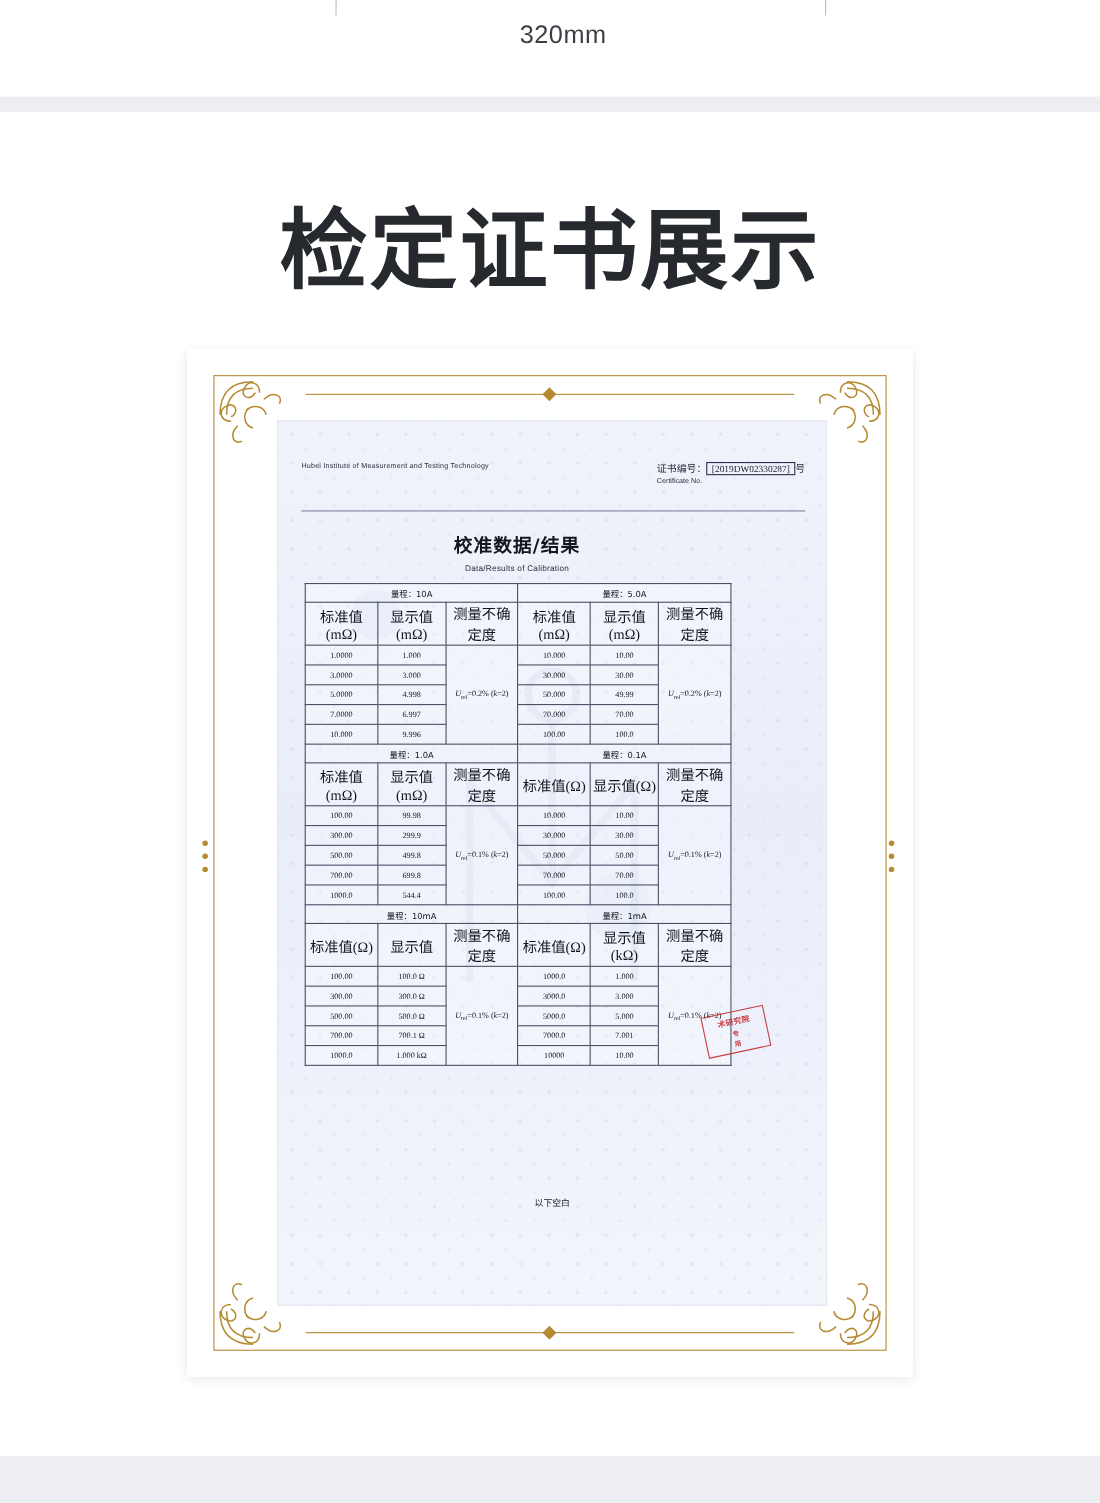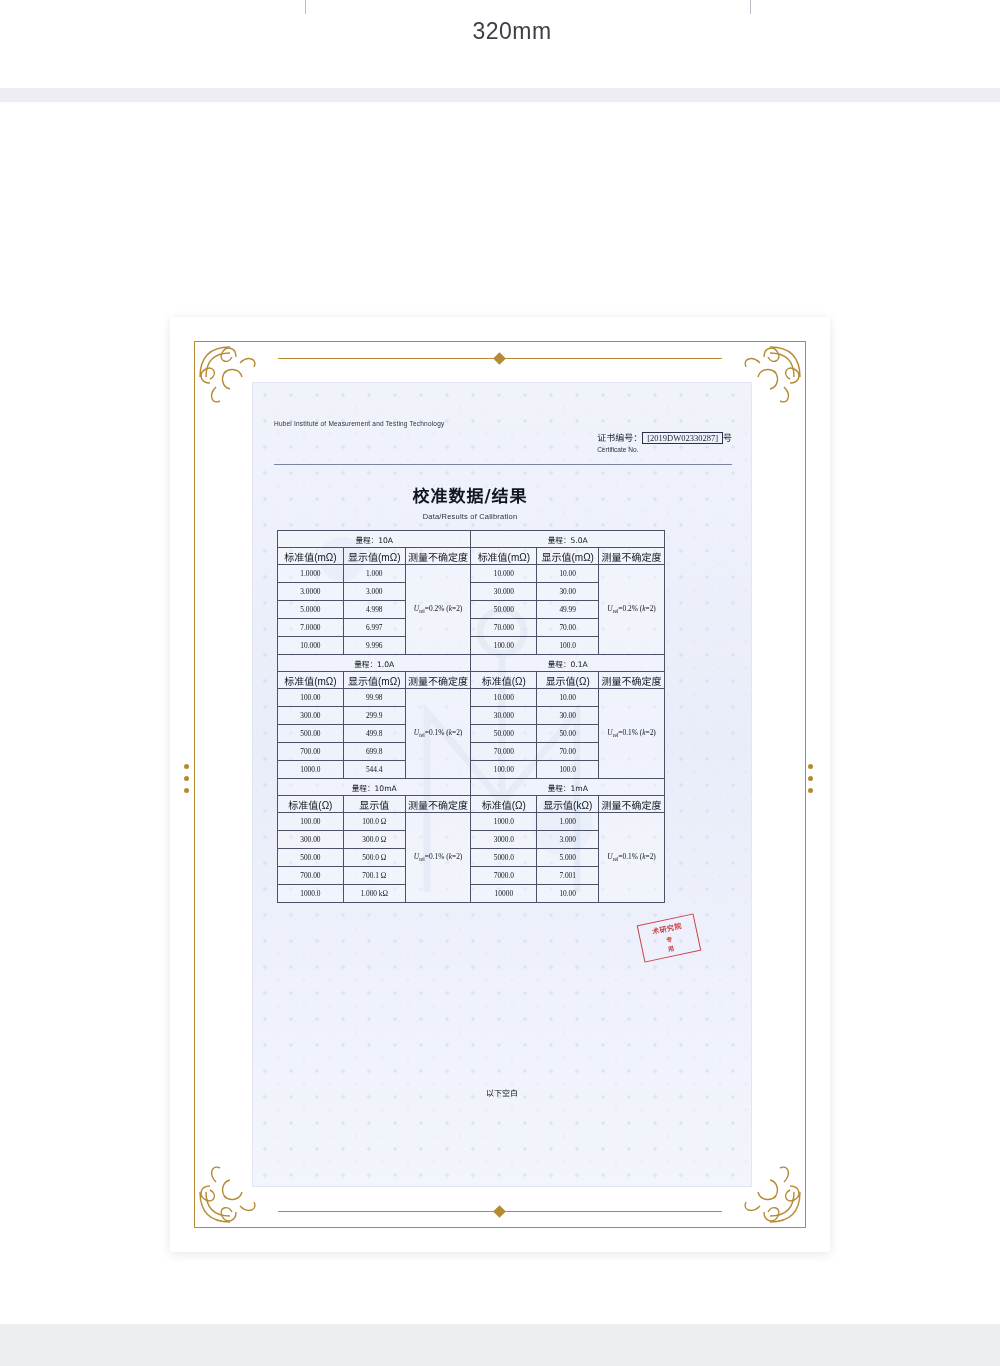--- a/index.html
+++ b/index.html
@@ -111,21 +111,21 @@
   .org-cn{
     font-size:12.5px;font-weight:bold;color:#1c2030;letter-spacing:2px;
     font-family:"DejaVu Sans","Liberation Sans",sans-serif;
   }
   .org-en{
     font-size:6.5px;color:#2a2f40;margin-top:2px;letter-spacing:.2px;
   }
   .cert-no-wrap{
     position:absolute;right:0;top:1px;text-align:left;
   }
-  .cert-no-line{font-size:9px;color:#1c2030;white-space:nowrap;margin-top:12px;}
+  .cert-no-line{font-size:9px;color:#1c2030;white-space:nowrap;}
   .cert-no-box{
     display:inline-block;border:1px solid #2b3148;padding:0 4px;font-size:8.5px;
     font-family:"Liberation Serif","DejaVu Serif",serif;
   }
   .cert-no-en{font-size:6.5px;color:#2a2f40;margin-top:2px;}
   .head-rule{
     position:absolute;top:82px;left:22px;right:20px;height:1px;background:#7b84a0;
   }
   .p-title{
     position:absolute;top:100px;left:0;width:436px;text-align:center;
@@ -150,23 +150,23 @@
     height:17px;
     font-weight:normal;
     background:rgba(255,255,255,.30);
   }
   .tbl .range-cell{
     font-size:7.6px;
     height:16px;
     font-family:"DejaVu Sans","Liberation Sans",sans-serif;
   }
   .tbl .hdr{
-    font-size:10px;
+    font-size:13px;
     height:16px;
-    font-family:Liberation Sans, sans-serif;
+    font-family:Liberation Serif, serif;
     text-align:center;
   }
   .tbl .unc{
     font-size:7.4px;
     font-family:"Liberation Serif","DejaVu Serif",serif;
   }
   .tbl .unc i{font-style:italic;}
   .tbl .unc sub{font-size:5.4px;}
   .blank-note{
     position:absolute;top:705px;left:0;width:500px;text-align:center;
@@ -198,20 +198,21 @@
 
   <div class="ruler-band">
     <div class="ruler-tick" style="left:305px;"></div>
     <div class="ruler-tick" style="left:750px;"></div>
     <div class="ruler-label">320mm</div>
   </div>
   <div class="band-gap"></div>
 
   <div class="content">
 
+    <div class="headline">检定证书展示</div>
 
     <div class="cert-card">
 
       <div class="cert-inner-border"></div>
 
       <div class="rule rule-top">
           <span class="dia"></span>
         </div>
       <div class="rule rule-bottom">
           <span class="dia"></span>

